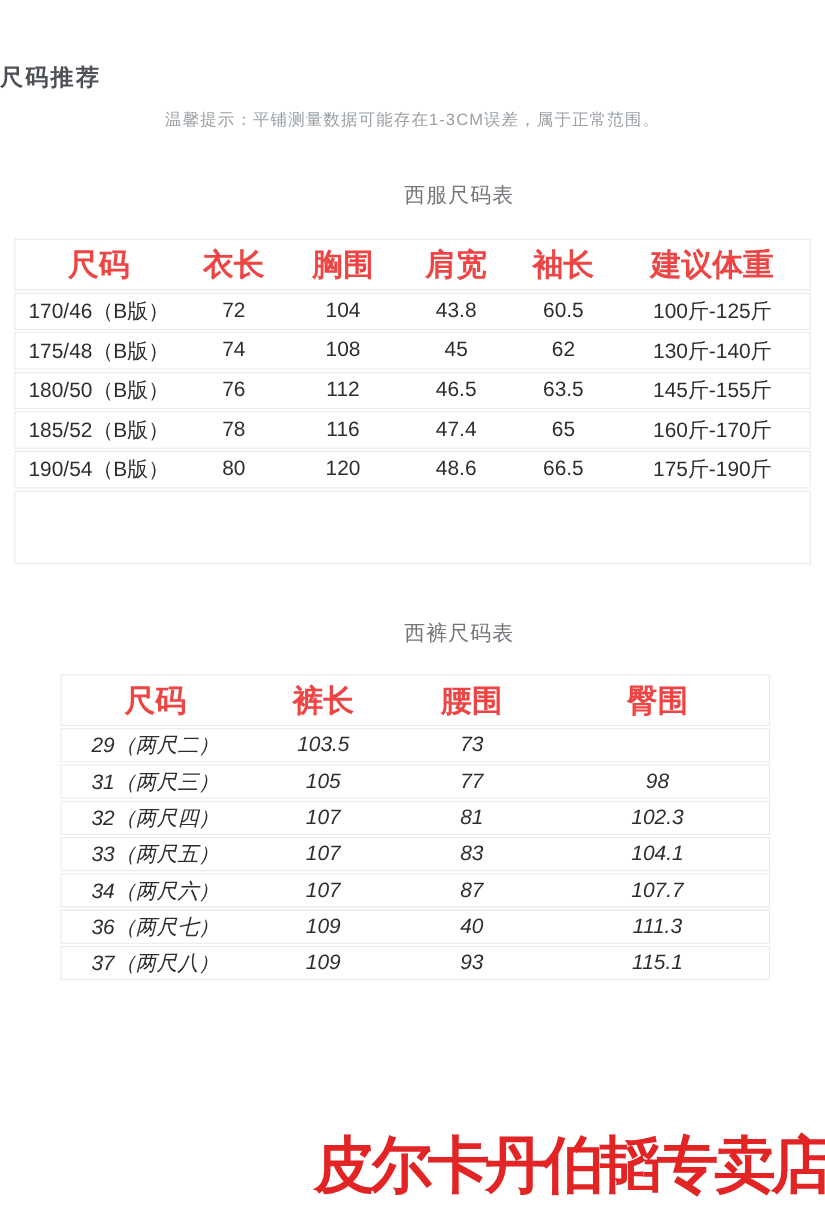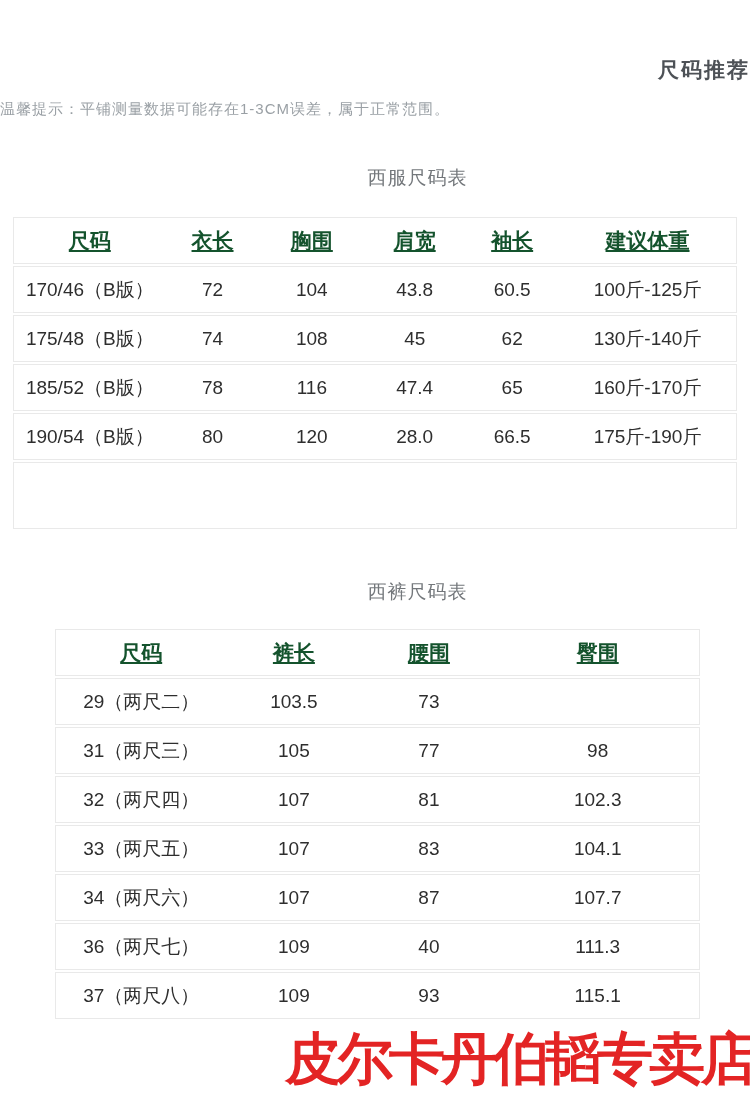--- a/index.html
+++ b/index.html
@@ -6,29 +6,29 @@
   body {
     width:750px; height:1117px;
     background:#ffffff;
     position:relative;
     overflow:hidden;
     font-family:"Liberation Sans","DejaVu Sans",sans-serif;
     color:#333333;
   }
   .page-title {
     padding-top:56px;
-    text-align:right;
+    text-align:left;
     font-size:21px;
     font-weight:600;
     color:#4d5156;
     letter-spacing:2px;
   }
   .page-subtitle {
     margin-top:16px;
-    text-align:left;
+    text-align:center;
     font-size:15px;
     color:#9aa0a5;
     letter-spacing:1px;
   }
   .section-label {
     margin-left:85px;
     font-size:19px;
     color:#73777b;
     letter-spacing:1px;
     text-align:center;
@@ -44,23 +44,23 @@
     display:grid;
     align-items:center;
     background:#ffffff;
     border:1px solid #e9e9e9;
     margin-bottom:2px;
     box-sizing:border-box;
   }
   .suit-table  .trow { grid-template-columns:21% 13% 14.5% 14% 13% 24.5%; }
   .pants-table .trow { grid-template-columns:26.5% 21% 21% 31.5%; }
 
-  .thead { height:47px; font-size:21px; font-weight:700; color:#14532d;text-decoration:underline; }
-  .tdata { height:47px; font-size:19px; color:#2e2e2e; }
-  .pants-table .tdata { height:47px; }
+  .thead { height:47px; font-size:28px; font-weight:700; color:#ef4444; }
+  .tdata { height:34px; font-size:19px; color:#2e2e2e; }
+  .pants-table .tdata { height:31px;font-style:italic; }
   .tempty { height:67px; }
   .tcell { text-align:center; white-space:nowrap; overflow:hidden; }
 
   .watermark {
     position:absolute;
     left:285px;
     top:1022px;
     font-size:56px;
     font-weight:700;
     letter-spacing:-4px;
@@ -94,32 +94,40 @@
     </div>
     <div class="trow tdata">
       <div class="tcell">175/48（B版）</div>
       <div class="tcell">74</div>
       <div class="tcell">108</div>
       <div class="tcell">45</div>
       <div class="tcell">62</div>
       <div class="tcell">130斤-140斤</div>
     </div>
     <div class="trow tdata">
+      <div class="tcell">180/50（B版）</div>
+      <div class="tcell">76</div>
+      <div class="tcell">112</div>
+      <div class="tcell">46.5</div>
+      <div class="tcell">63.5</div>
+      <div class="tcell">145斤-155斤</div>
+    </div>
+    <div class="trow tdata">
       <div class="tcell">185/52（B版）</div>
       <div class="tcell">78</div>
       <div class="tcell">116</div>
       <div class="tcell">47.4</div>
       <div class="tcell">65</div>
       <div class="tcell">160斤-170斤</div>
     </div>
     <div class="trow tdata">
       <div class="tcell">190/54（B版）</div>
       <div class="tcell">80</div>
       <div class="tcell">120</div>
-      <div class="tcell">28.0</div>
+      <div class="tcell">48.6</div>
       <div class="tcell">66.5</div>
       <div class="tcell">175斤-190斤</div>
     </div>
     <div class="trow tempty"></div>
   </div>
 
 <div class="section-label pants-section-label">西裤尺码表</div>
 <div class="size-table pants-table">
     <div class="trow thead">
       <div class="tcell">尺码</div>

